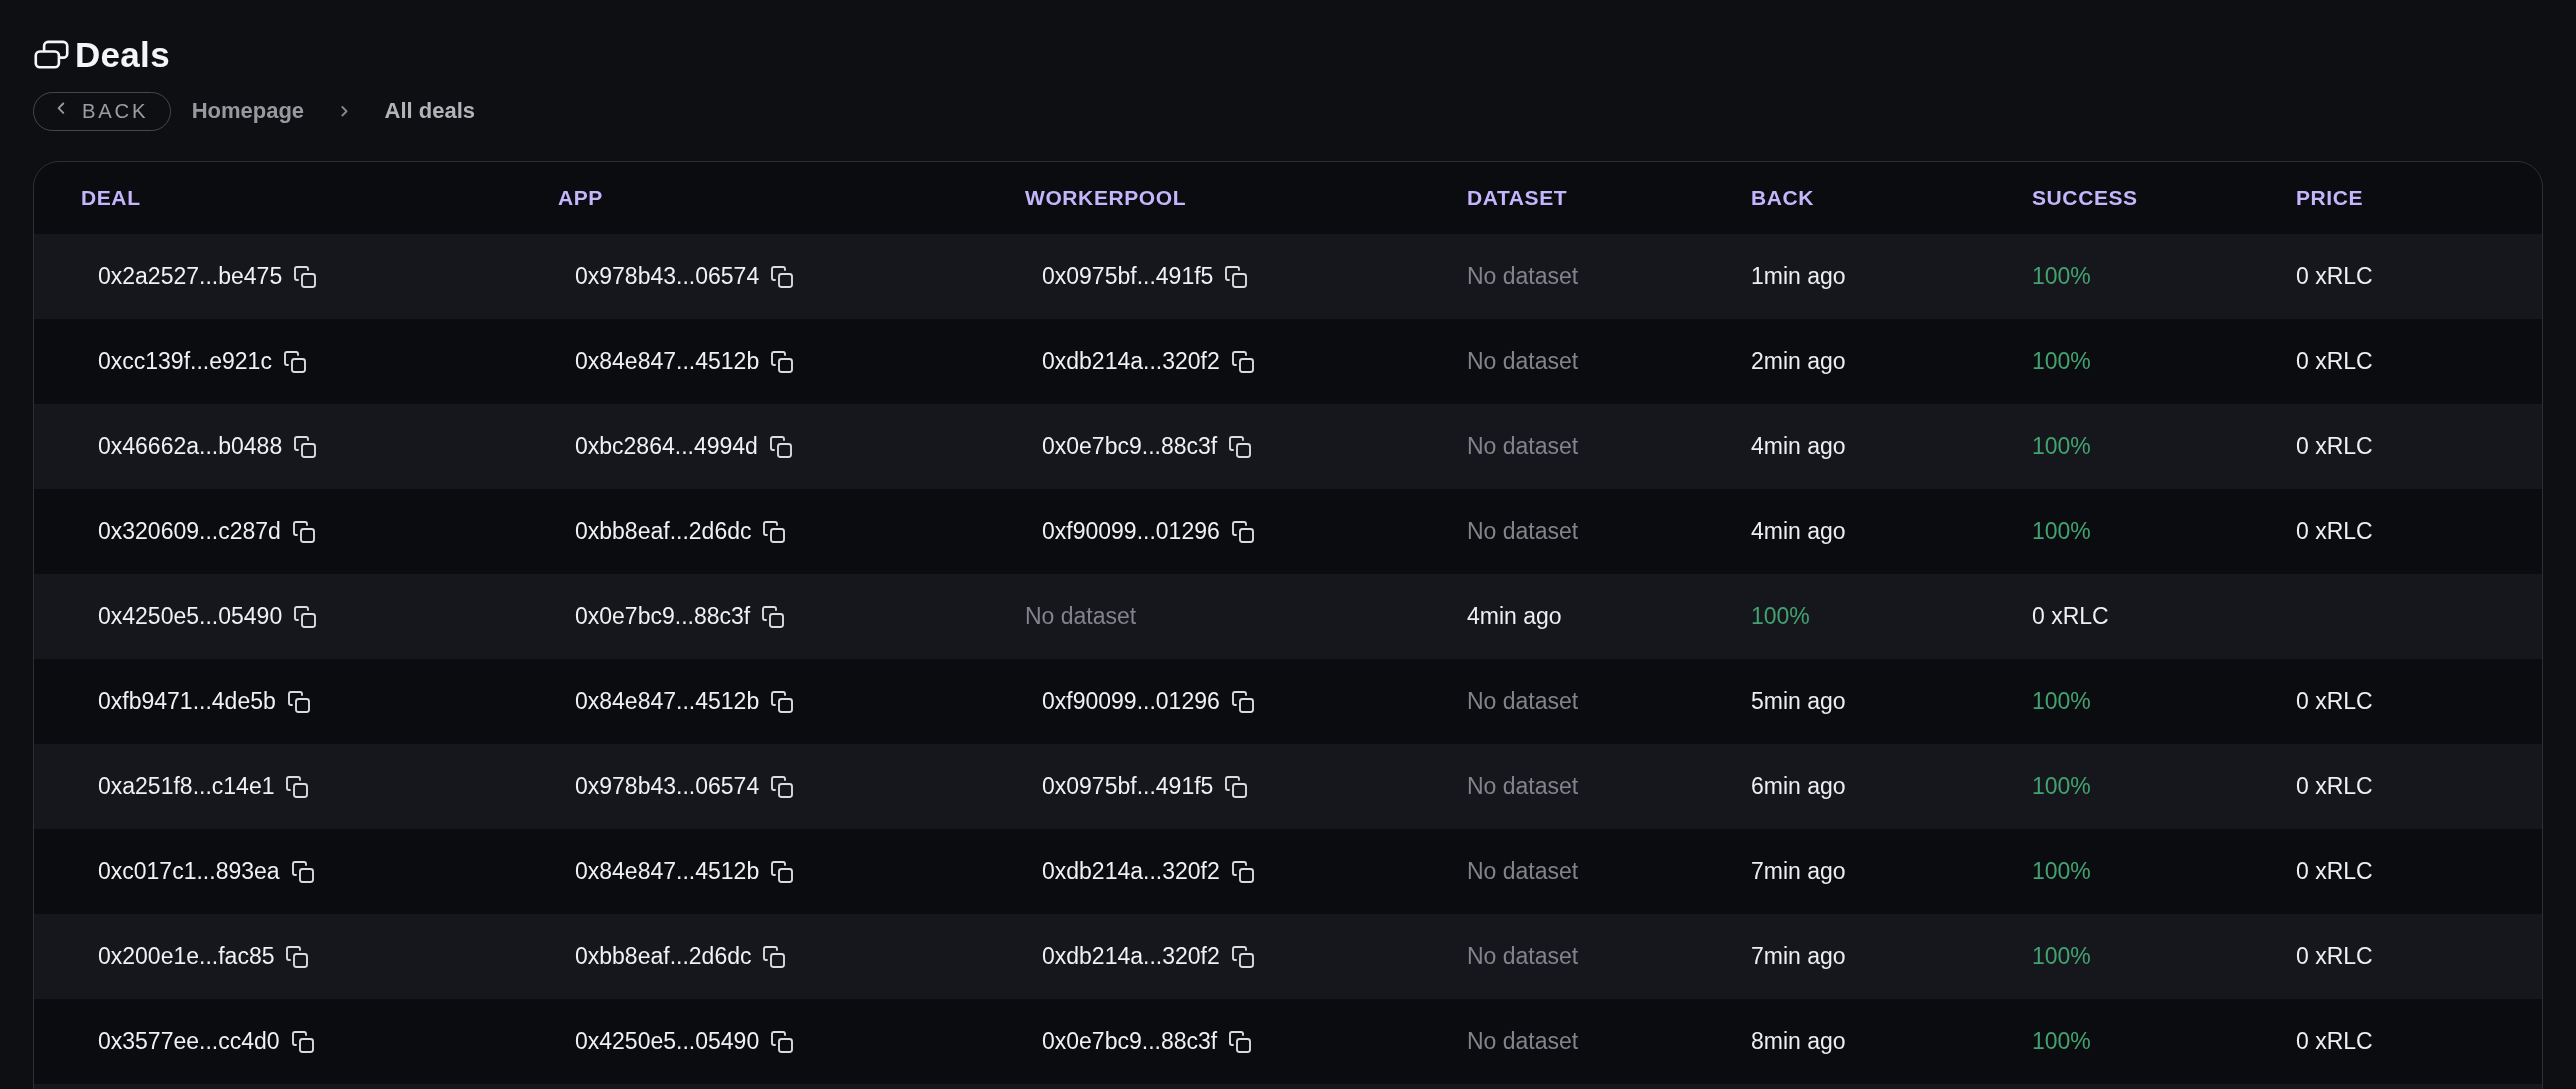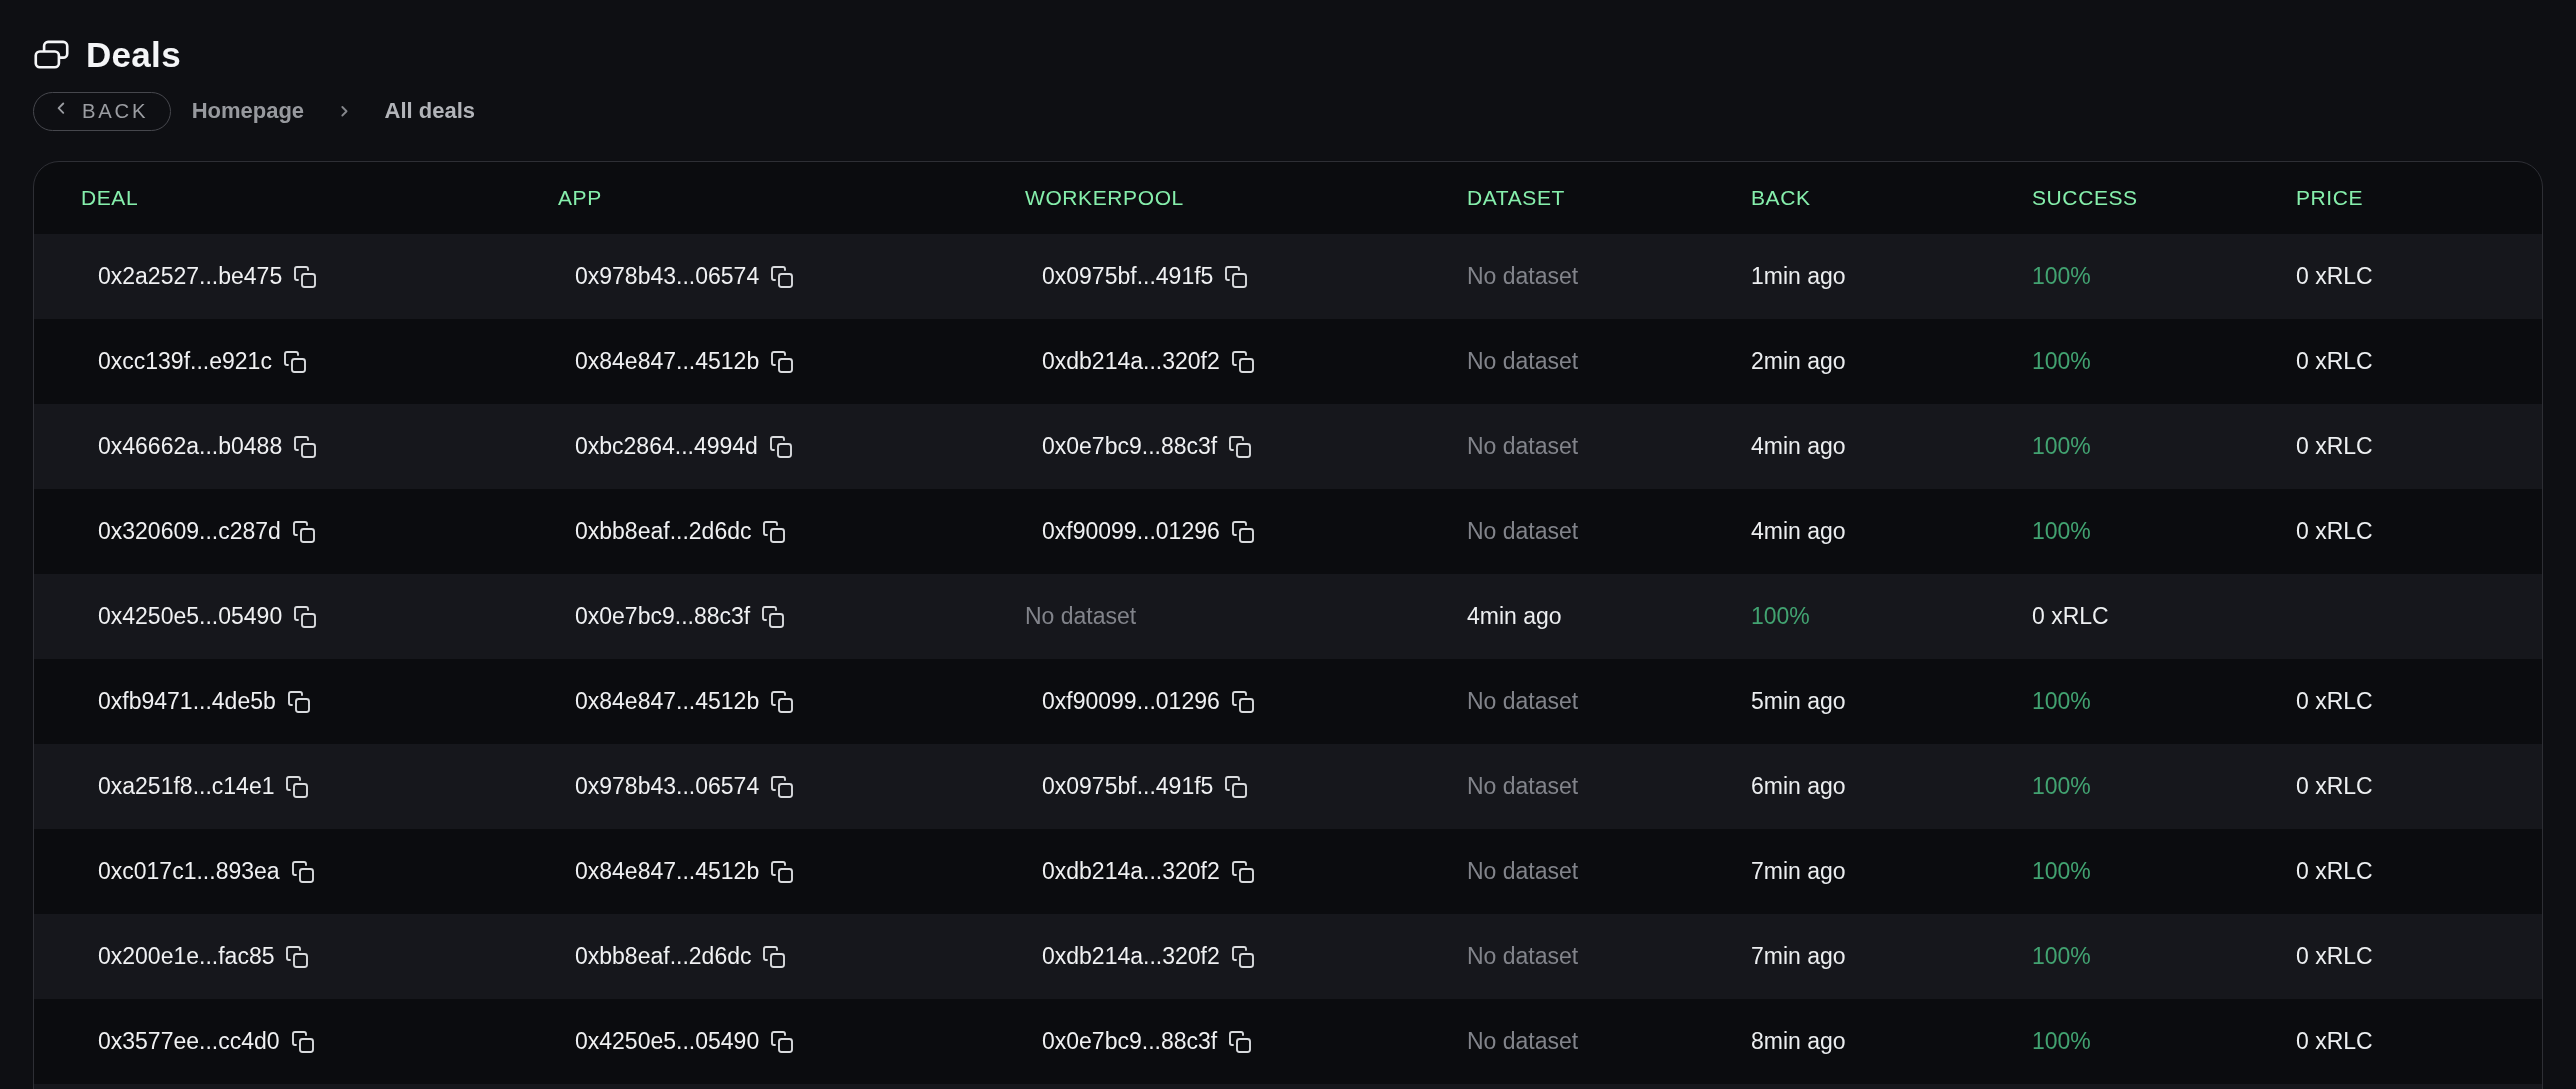--- a/index.html
+++ b/index.html
@@ -6,21 +6,21 @@
   html, body {
     width: 2576px; height: 1089px;
     overflow: hidden;
     background: #0e0f13;
     font-family: "Liberation Sans", sans-serif;
     -webkit-font-smoothing: antialiased;
   }
 
   
   .page-header { position: absolute; left: 33px; top: 35px; }
-  .title-row { display: flex; align-items: center; gap: 16px; }
+  .title-row { display: flex; align-items: center; gap: 5px; }
   .title-row h1 {
     color: #f4f5f7; font-size: 35px; font-weight: 700; letter-spacing: 0.3px;
   }
   .deals-icon svg { display: block; }
 
   .nav-row { display: flex; align-items: center; gap: 20.3px; margin-top: 16.6px; justify-content: flex-end; }
   .back-btn {
     display: inline-flex; align-items: center; gap: 11px;
     height: 39px; padding: 0 22px 0 16.6px;
     border: 1.4px solid #46474d; border-radius: 19.4px;
@@ -43,21 +43,21 @@
     overflow: hidden;
   }
   .grid-row {
     display: grid;
     grid-template-columns: 477px 467px 442px 284px 281px 264px 1fr;
     align-items: center;
     padding-left: 47px;
   }
   .thead { height: 72px; }
   .th {
-    color: #86efac; font-size: 21px; font-weight: 400; letter-spacing: 0.6px;
+    color: #c4b5fd; font-size: 21px; font-weight: 700; letter-spacing: 0.6px;
   }
   .row { height: 85px; }
   .row:nth-child(odd) { background: #16171c; }
   .row.partial { height: 9.2px; }
 
   .cell { display: flex; align-items: center; gap: 11px; }
   .hex { color: #f0f1f3; font-size: 23px; margin-left: 17px; }
   .dim { color: #82848b; font-size: 23px; }
   .time { color: #eceef0; font-size: 23px; }
   .success { color: #42a371; font-size: 23px; }

